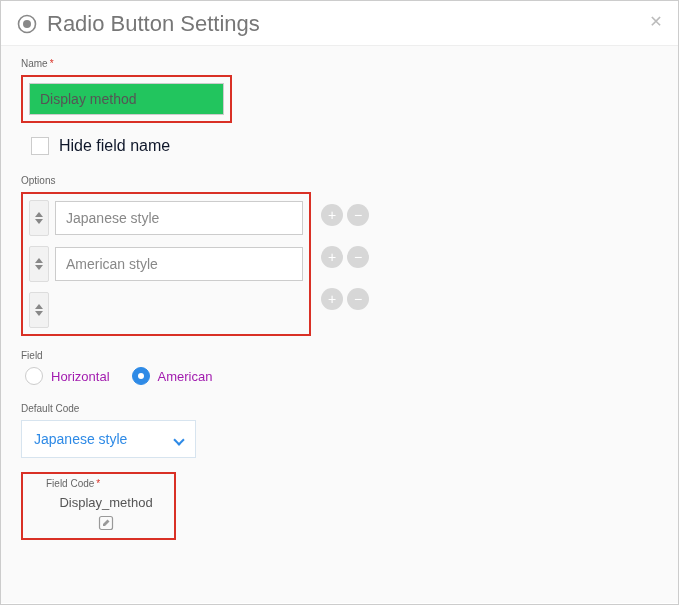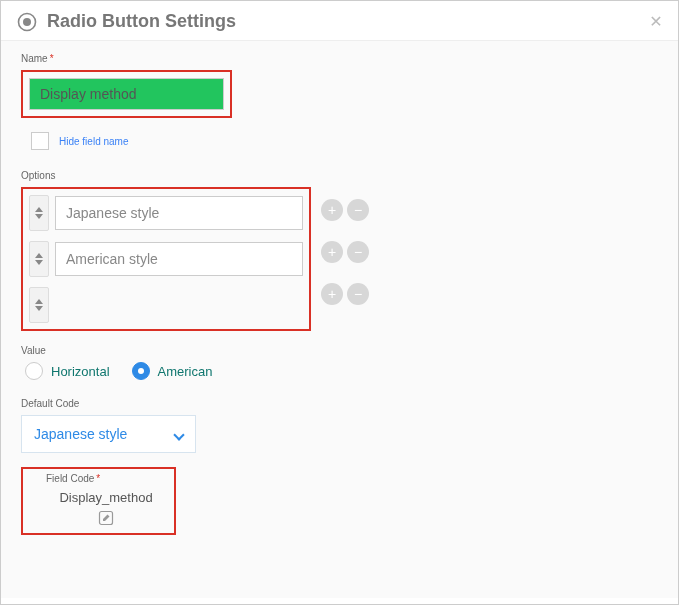--- a/index.html
+++ b/index.html
@@ -24,22 +24,22 @@
     border-bottom: 1px solid #eee;
   }
   .header-icon {
     width: 20px; height: 20px;
     margin-right: 10px;
     position: relative;
     flex-shrink: 0;
   }
   .header-icon svg { display: block; }
   .header-title {
-    font-size: 18px;
-    font-weight: 700;
+    font-size: 22px;
+    font-weight: 400;
     color: #777;
   }
   .close-btn {
     position: absolute;
     top: 8px; right: 10px;
     width: 24px; height: 24px;
     display: flex; align-items: center; justify-content: center;
     color: #bbb;
     font-size: 16px;
     cursor: pointer;
@@ -77,21 +77,21 @@
     align-items: center;
     gap: 10px;
     margin: 4px 0 20px 10px;
   }
   .checkbox {
     width: 18px; height: 18px;
     border: 1px solid #ccc;
     background: #fff;
     cursor: pointer;
   }
-  .checkbox-label { font-size: 10px; color: #3b82f6; }
+  .checkbox-label { font-size: 16px; color: #0f172a; }
 
   .options-box {
     border: 2px solid #d93025;
     padding: 6px 6px 4px 6px;
     width: 290px;
     margin-bottom: 14px;
   }
   .option-row {
     display: flex;
     align-items: center;
@@ -163,21 +163,21 @@
   }
   .radio.checked { border-color: #2e8ae6; background: #2e8ae6; }
   .radio.checked::after {
     content: "";
     position: absolute;
     top: 5px; left: 5px;
     width: 6px; height: 6px;
     background: #fff;
     border-radius: 50%;
   }
-  .radio-label { font-size: 13px; color: #0f766e; }
+  .radio-label { font-size: 13px; color: #a21caf; }
 
   .select-box {
     width: 175px;
     height: 38px;
     border: 1px solid #d7e4ef;
     background: #fff;
     display: flex;
     align-items: center;
     justify-content: space-between;
     padding: 0 12px;
@@ -294,21 +294,21 @@
           <div class="round-btn">
               <span>+</span>
             </div>
           <div class="round-btn">
               <span>−</span>
             </div>
         </div>
       </div>
     </div>
 
-    <div class="section-label">Value</div>
+    <div class="section-label">Field</div>
     <div class="layout-row">
       <div class="radio-item">
         <div class="radio"></div>
         <span class="radio-label">Horizontal</span>
       </div>
       <div class="radio-item">
         <div class="radio checked"></div>
         <span class="radio-label">American</span>
       </div>
     </div>

